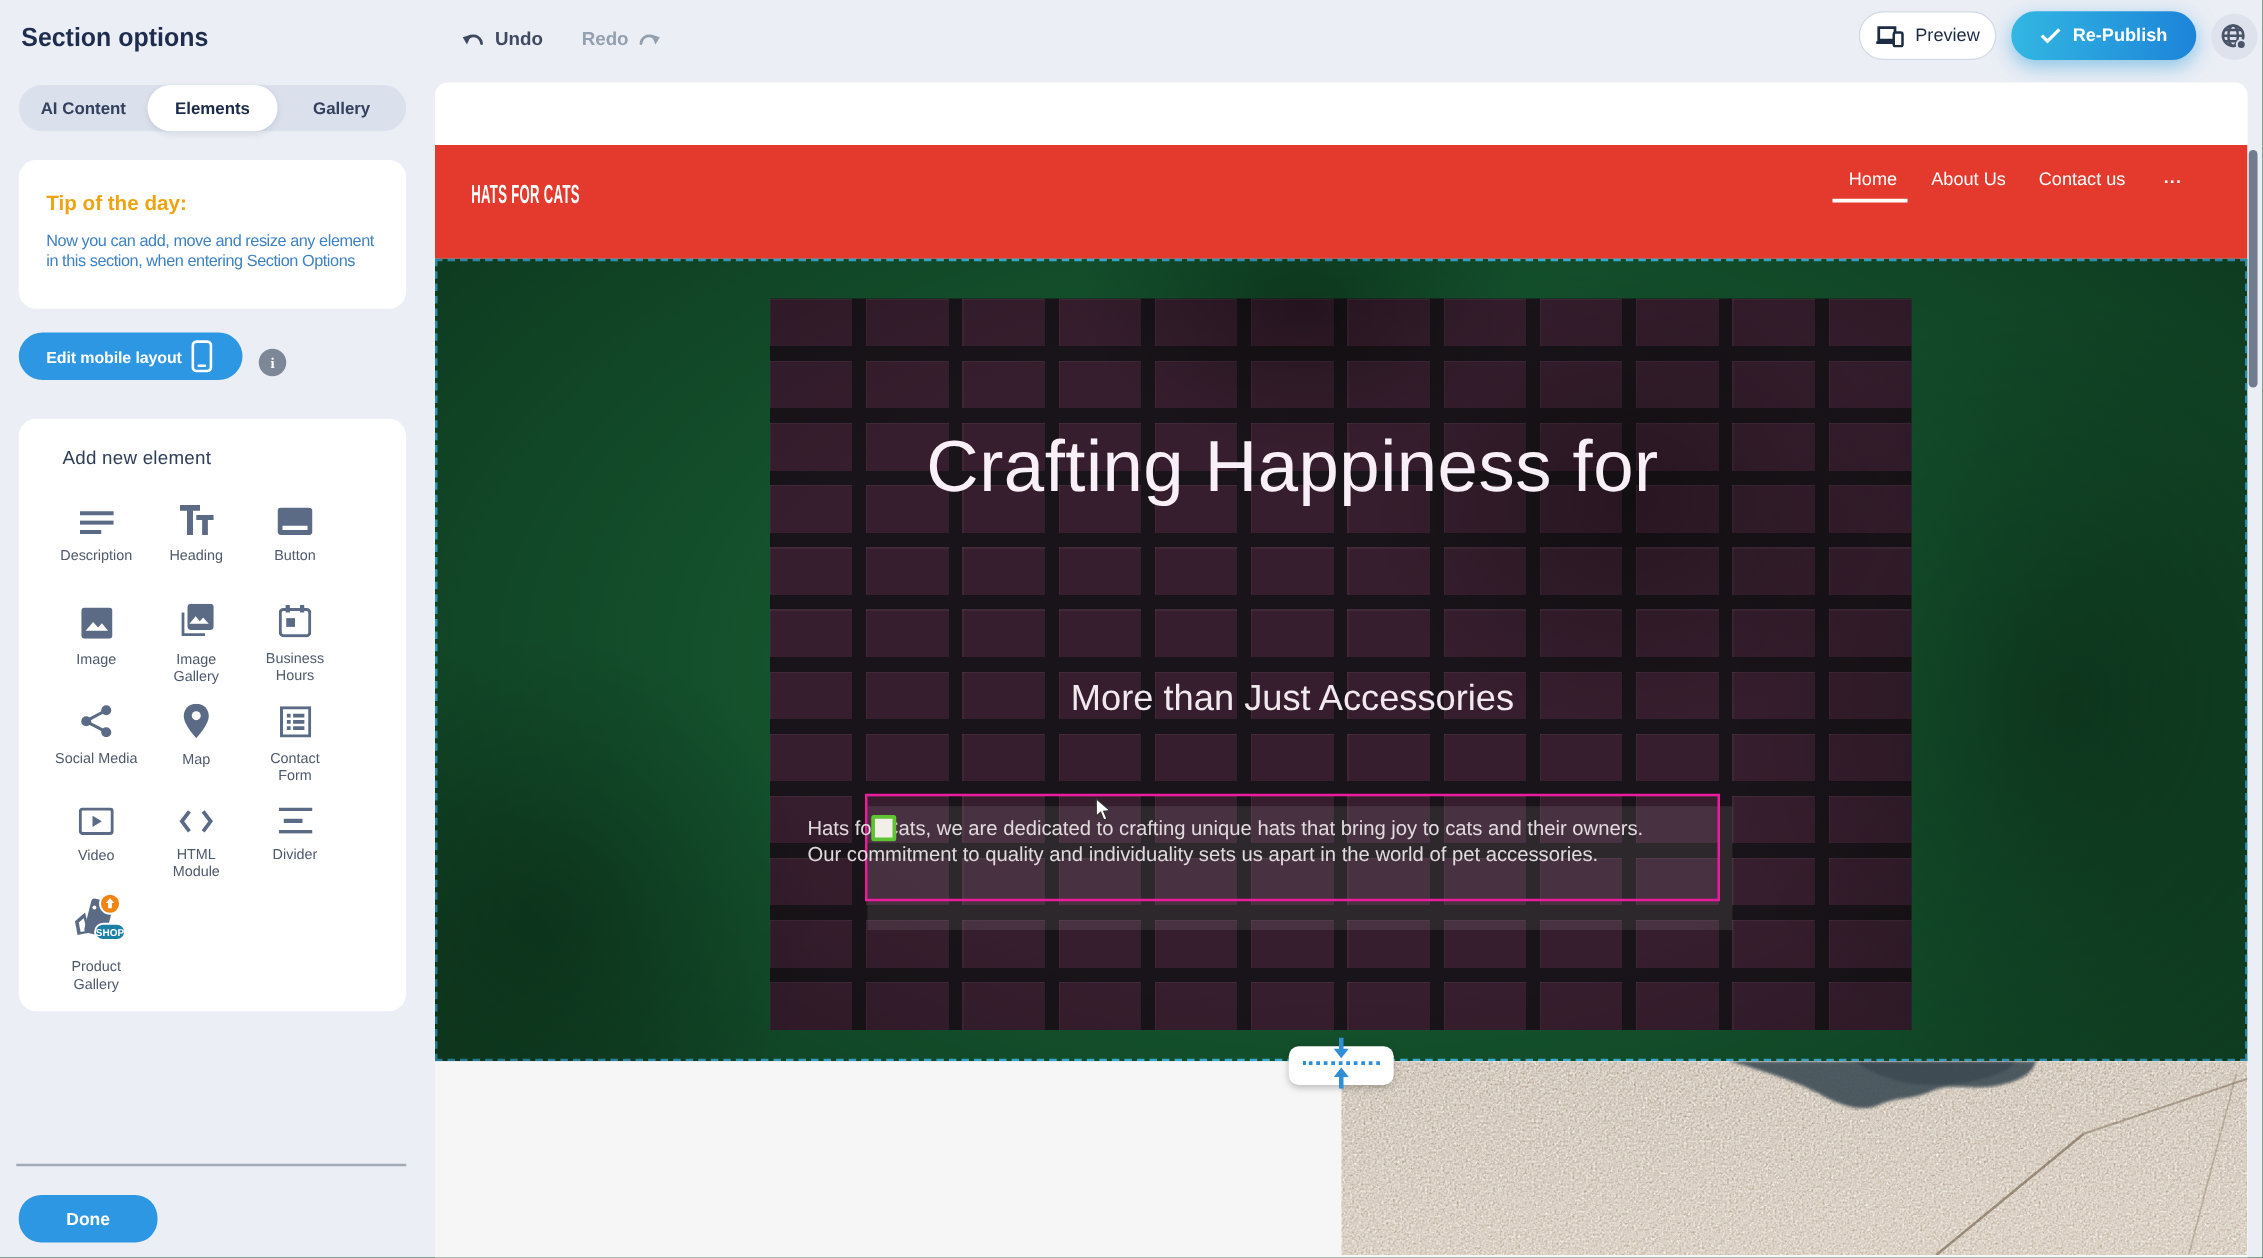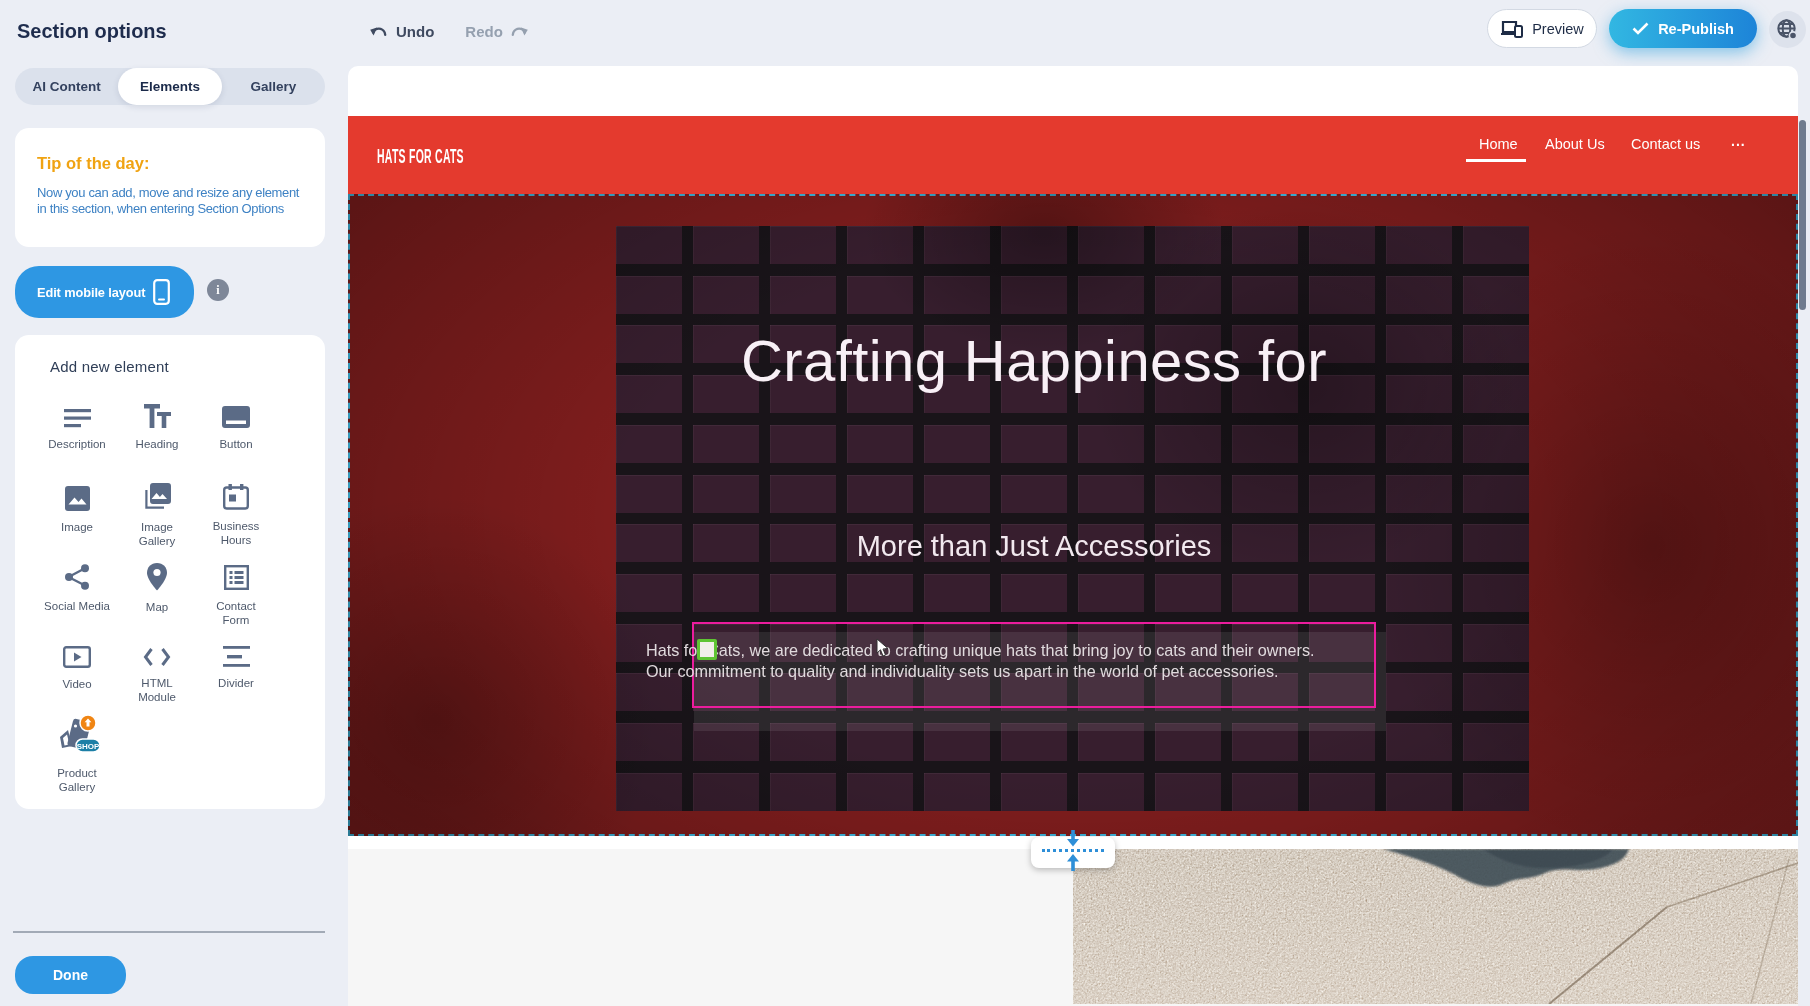--- a/index.html
+++ b/index.html
@@ -18,40 +18,40 @@
   .btn-republish span { font-size:14.5px; font-weight:bold; color:#fff; margin-left:9px; }
   .globe { left:1769px; top:11px; width:37px; height:37px; border-radius:50%; background:#dde2ec; display:flex; align-items:center; justify-content:center; }
 
   
   .tabs { left:15px; top:68px; width:310px; height:37px; background:#dbe1ec; border-radius:19px; display:flex; align-items:center; }
   .tab { flex:1; text-align:center; font-size:13.5px; font-weight:bold; color:#33415e; }
   .tab.active { background:#fff; border-radius:19px; height:37px; line-height:37px; box-shadow:0 2px 6px rgba(30,50,90,0.12); color:#1b2a4a; }
   .tipcard { left:15px; top:128px; width:310px; height:119px; background:#fff; border-radius:14px; }
   .tiptitle { left:37px; top:154px; font-size:16.5px; font-weight:bold; color:#f0a312; }
   .tipbody { left:37px; top:185px; width:290px; font-size:13px; letter-spacing:-0.35px; color:#3e82c4; line-height:16px; white-space:nowrap; }
-  .btn-mobile { left:15px; top:266px; width:179px; height:52px; background:#2e97e3; border-radius:24px; display:flex; align-items:center; }
+  .btn-mobile { left:15px; top:266px; width:179px; height:38px; background:#2e97e3; border-radius:24px; display:flex; align-items:center; }
   .btn-mobile span { color:#fff; font-size:12.8px; font-weight:bold; margin-left:22px; letter-spacing:-0.1px; }
   .info-i { left:207px; top:279px; width:22px; height:22px; border-radius:50%; background:#7e8798; color:#fff; font-size:12px; font-weight:bold; text-align:center; line-height:22px; font-family:"Liberation Serif",serif; }
   .panel { left:15px; top:335px; width:310px; height:474px; background:#fff; border-radius:14px; }
   .paneltitle { left:50px; top:358px; font-size:15px; color:#2f3e57; letter-spacing:0.2px; }
   .el { position:absolute; width:80px; text-align:center; }
   .el .lbl { font-size:11.5px; color:#4e596b; margin-top:6px; line-height:13.5px; }
   .divline { left:13px; top:931px; width:312px; height:2px; background:#a2aab6; }
   .btn-done { left:15px; top:956px; width:111px; height:38px; background:#2e97e3; border-radius:18px; color:#fff; font-size:14px; font-weight:bold; text-align:center; line-height:38px; }
 
   
   .canvas { left:348px; top:66px; width:1450px; height:940px; background:#fff; border-radius:10px 10px 0 0; overflow:hidden; }
   .chrome { position:absolute; left:0; top:0; width:1450px; height:50px; background:#fdfdfd; }
   .dot { position:absolute; top:20px; width:11px; height:11px; border-radius:50%; background:#e9e9e9; }
   .urlpill { position:absolute; left:56px; top:7px; width:1382px; height:36px; background:#f4f3f1; border-radius:18px; display:flex; align-items:center; }
   .urltext { font-size:16px; color:#a84039; margin-left:20px; }
   .domain { font-size:14.5px; font-weight:bold; color:#2fae4c; margin-left:12px; letter-spacing:0.2px; }
   .siteheader { position:absolute; left:0; top:50px; width:1450px; height:91px; background:#e43a2e; }
   .logo { position:absolute; left:29px; top:28px; font-size:21px; font-weight:bold; color:#fff; transform:scaleX(0.50); transform-origin:left top; letter-spacing:0.5px; white-space:nowrap; }
-  .hero { position:absolute; left:0; top:128px; width:1450px; height:642px; background:#7f1d1d; overflow:hidden; outline:2px dashed #3eb8e0; outline-offset:-2px; }
+  .hero { position:absolute; left:0; top:141px; width:1450px; height:642px; background:#14532d; overflow:hidden; outline:2px dashed #3eb8e0; outline-offset:-2px; }
   .grid { position:absolute; left:268px; top:31.5px; width:913px; height:585px;
     background:
       repeating-linear-gradient(to right, transparent 0 66px, #191419 66px 77px),
       repeating-linear-gradient(to bottom, transparent 0 38px, #191419 38px 49.7px),
       repeating-linear-gradient(to bottom, rgba(255,255,255,0.05) 0 1px, transparent 1px 49.7px),
       repeating-linear-gradient(to right, rgba(255,255,255,0.04) 0 1px, transparent 1px 77px),
       #371e2e;
   }
   .heroshade { position:absolute; left:0; top:0; width:1450px; height:642px;
     background:

